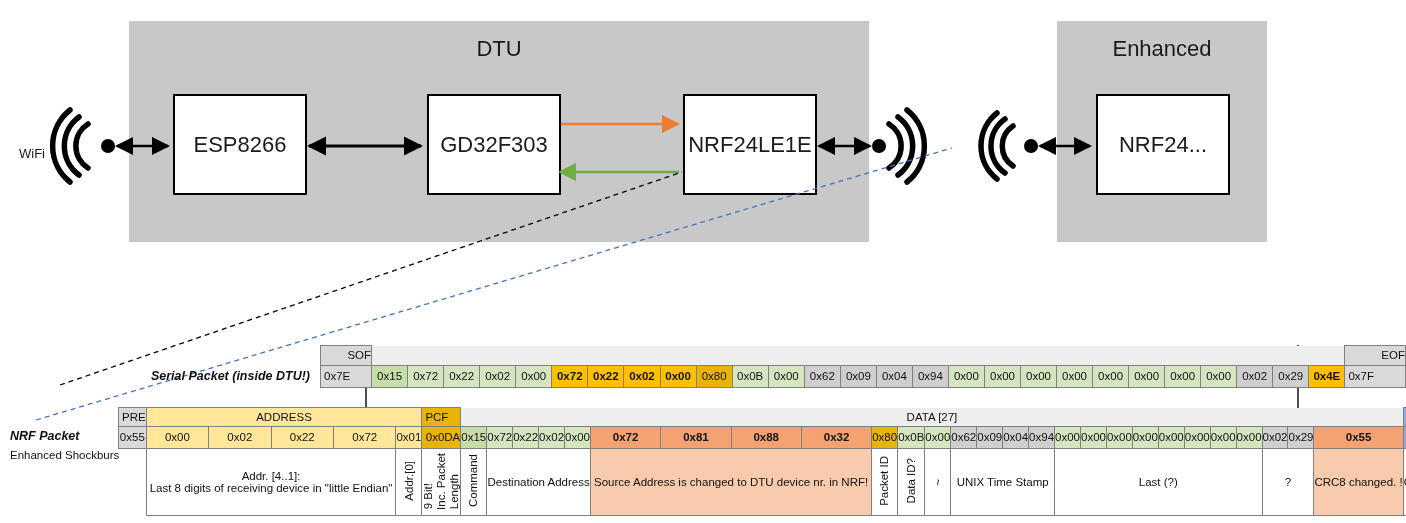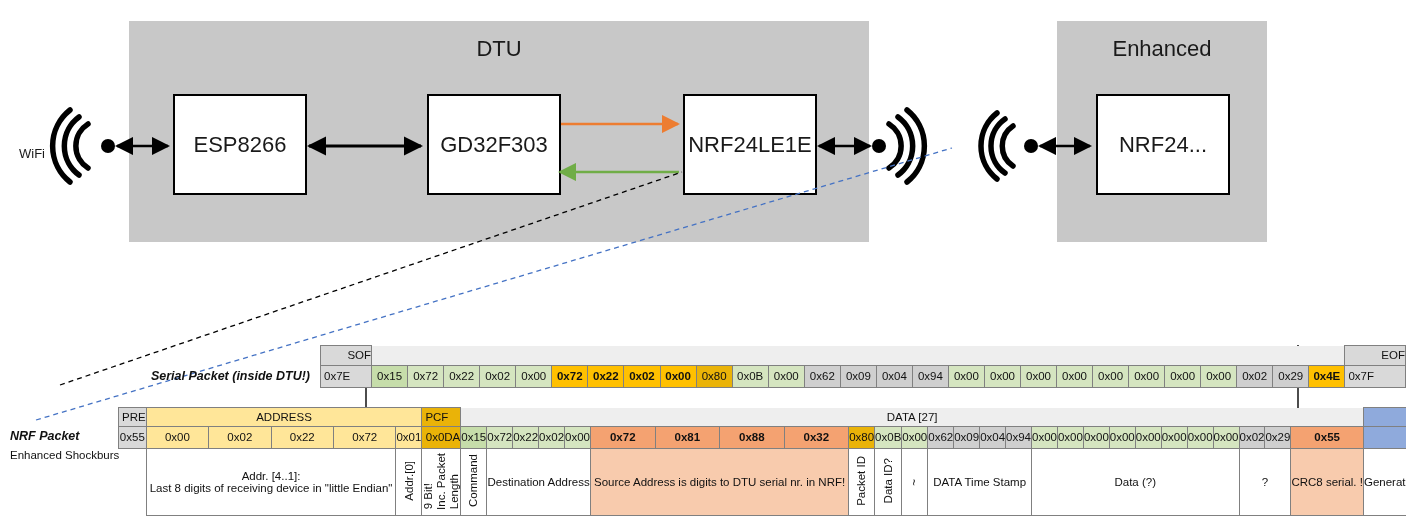--- a/index.html
+++ b/index.html
@@ -259,31 +259,31 @@
       <span class="vtext">Addr.[0]</span>
     </td>
     <td class="c-white ann">
       <span class="vtext">9 Bit!</span><span class="vtext">Inc. Packet</span><span class="vtext">Length</span>
     </td>
     <td class="c-white ann">
       <span class="vtext">Command</span>
     </td>
     <td class="c-white ann ann-ctr" colspan="4">Destination Address</td>
     <td class="c-orange-l ann ann-left" colspan="4">
-      <span>Source Address is digits to DTU serial nr. in NRF!</span>
+      <span>Source Address is changed to DTU device nr. in NRF!</span>
     </td>
     <td class="c-white ann">
       <span class="vtext">Packet ID</span>
     </td>
     <td class="c-white ann">
       <span class="vtext">Data ID?</span>
     </td>
     <td class="c-white ann">
       <span class="vtext">~</span>
     </td>
-    <td class="c-white ann ann-ctr" colspan="4">DATA Time Stamp</td>
-    <td class="c-white ann ann-ctr" colspan="8">Data (?)</td>
+    <td class="c-white ann ann-ctr" colspan="4">UNIX Time Stamp</td>
+    <td class="c-white ann ann-ctr" colspan="8">Last (?)</td>
     <td class="c-white ann ann-ctr" colspan="2">?</td>
-    <td class="c-orange-l ann ann-ctr">CRC8 serial. !</td>
+    <td class="c-orange-l ann ann-ctr">CRC8 changed. !</td>
     <td class="c-white ann ann-ctr" colspan="2">Generated automatically. Dont Care!</td>
   </tr>
 </tbody>
   </table>
 
 </body></html>

